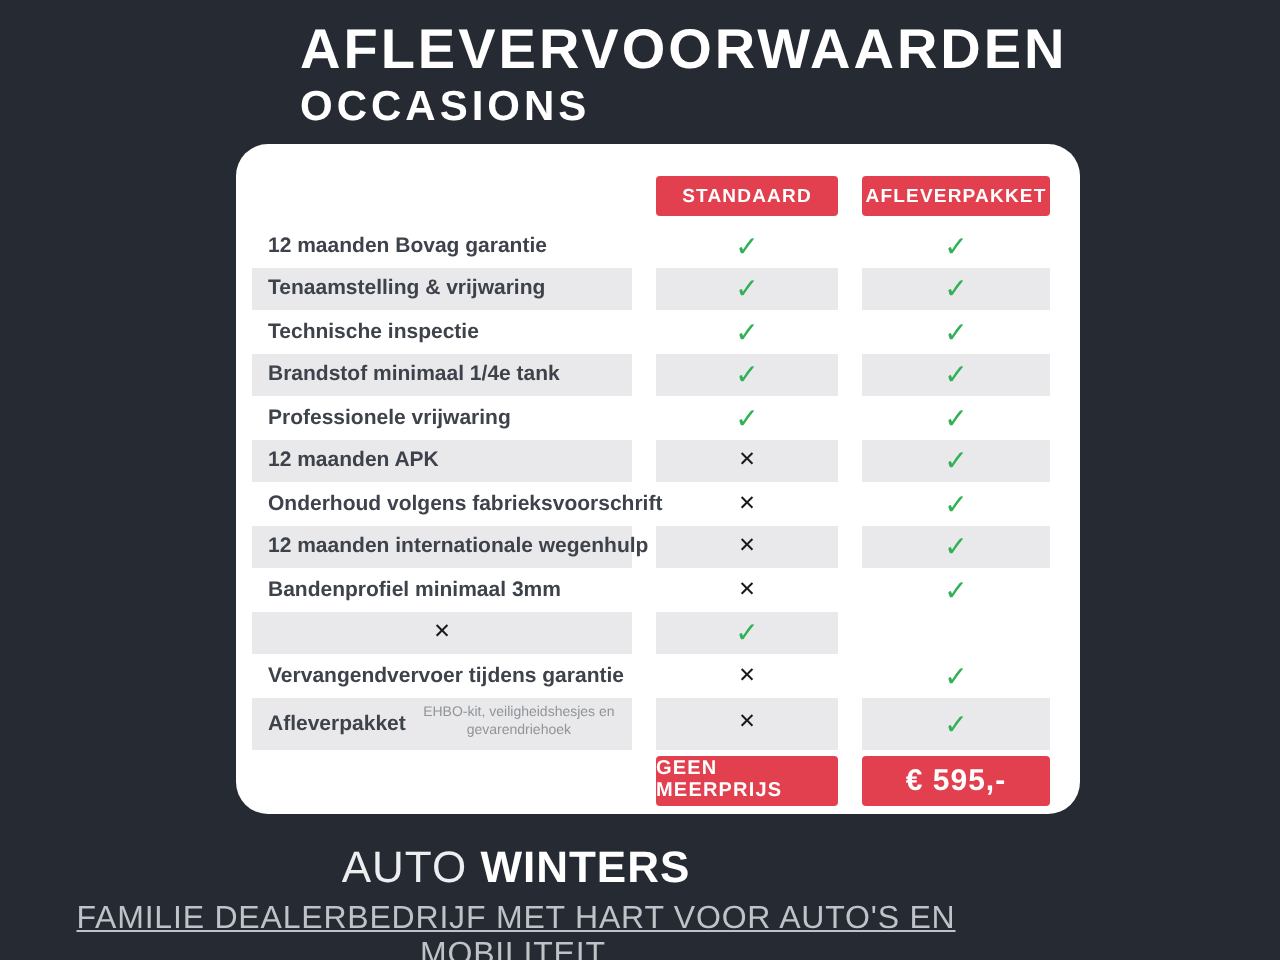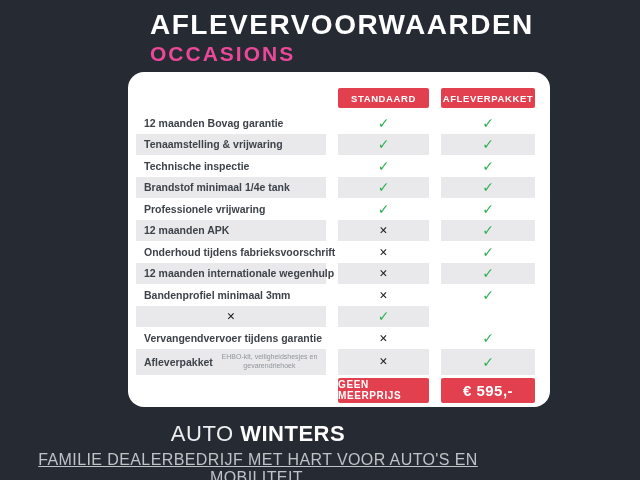--- a/index.html
+++ b/index.html
@@ -11,27 +11,27 @@
     overflow: hidden;
   }
 
   
   .title-block { position: absolute; left: 150px; top: 11px; }
   .title-main {
     color: #ffffff; font-size: 28px; font-weight: bold;
     letter-spacing: 1.5px; line-height: 1;
   }
   .title-sub {
-    color: #ec4899; font-size: 21px; font-weight: bold;
+    color: #ffffff; font-size: 21px; font-weight: bold;
     letter-spacing: 2px; line-height: 1; margin-top: 4px;
   }
 
   
   .card {
-    position: absolute; left: 128px; top: 72px;
+    position: absolute; left: 118px; top: 72px;
     width: 422px; height: 335px;
     background: #ffffff; border-radius: 16px;
     padding: 16px 14px 8px 8px;
   }
   .trow {
     display: grid;
     grid-template-columns: 190px 91px 94px;
     column-gap: 12px;
   }
   .header-row { height: 20px; margin-bottom: 4px; }
@@ -152,21 +152,21 @@
         </div>
         <div class="cell mark-cell stripe">
           <span class="mark cross">✕</span>
         </div>
         <div class="cell mark-cell stripe">
           <span class="mark check">✓</span>
         </div>
       </div>
       <div class="trow data-row">
         <div class="cell label-cell">
-          <span class="row-label-text">Onderhoud tijdens fabrieksvoorschrift</span>
+          <span class="row-label-text">Onderhoud volgens fabrieksvoorschrift</span>
         </div>
         <div class="cell mark-cell">
           <span class="mark cross">✕</span>
         </div>
         <div class="cell mark-cell">
           <span class="mark check">✓</span>
         </div>
       </div>
       <div class="trow data-row">
         <div class="cell label-cell stripe">

